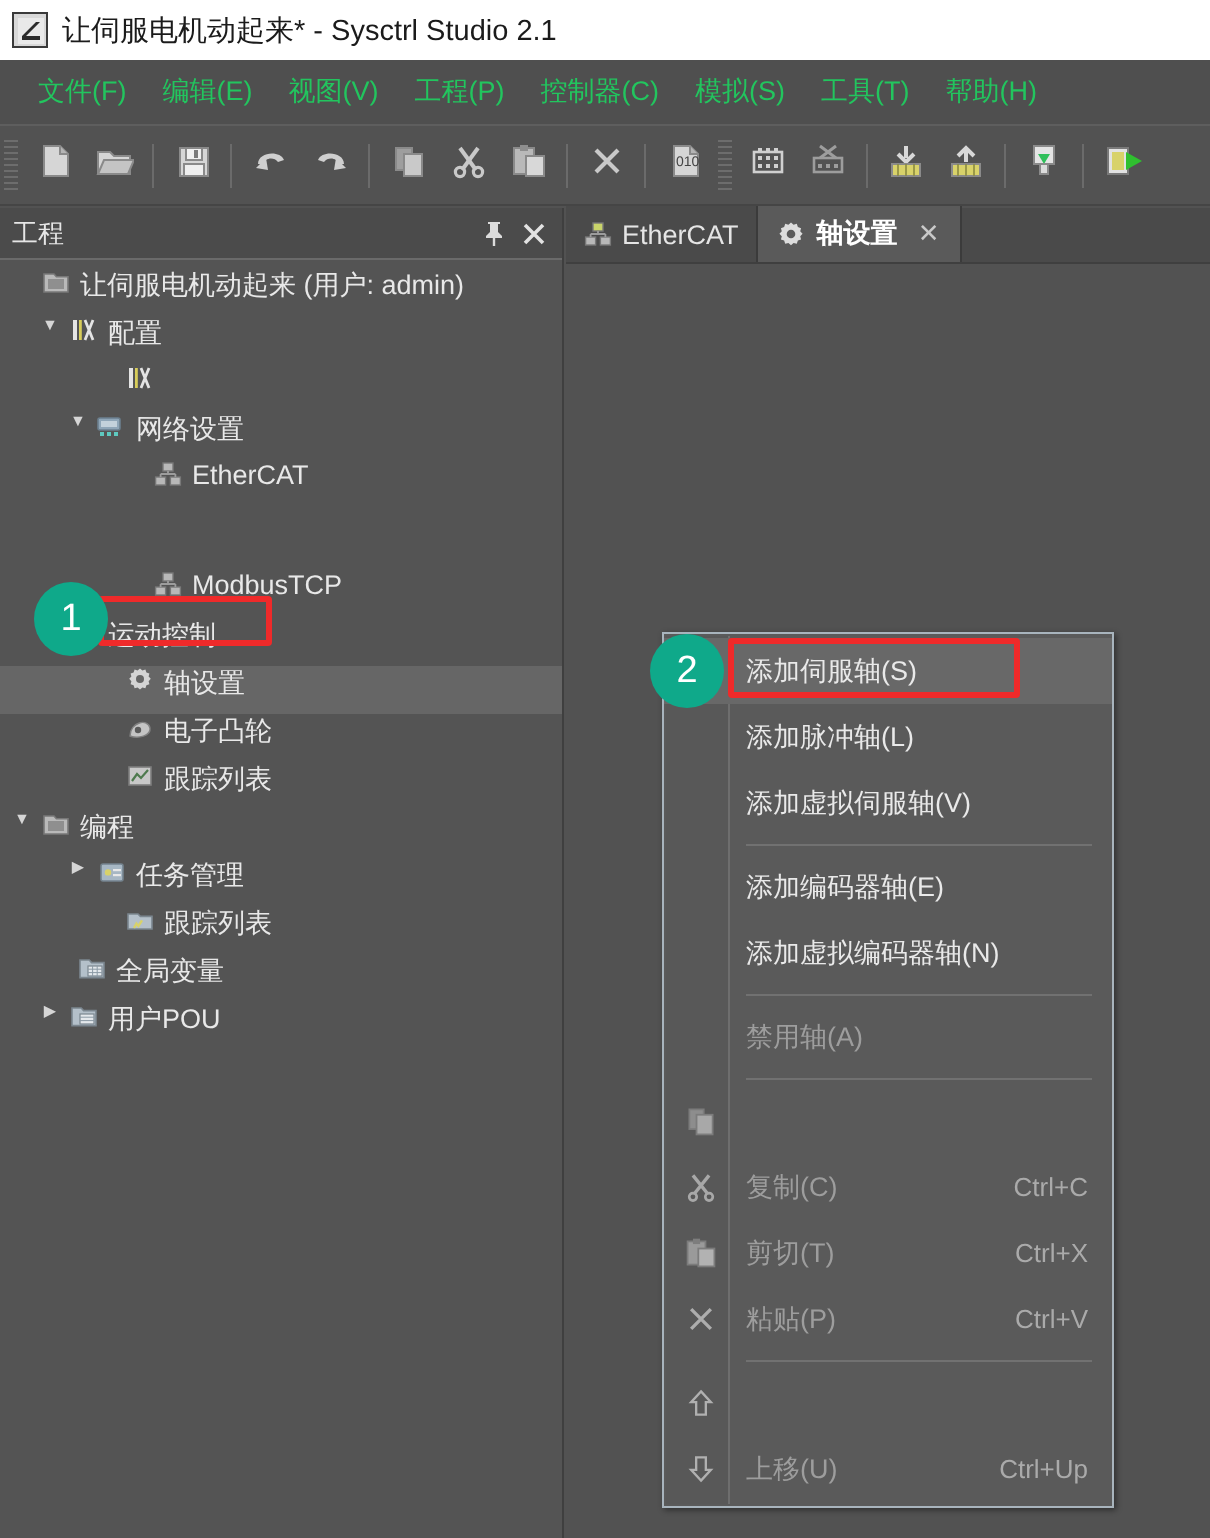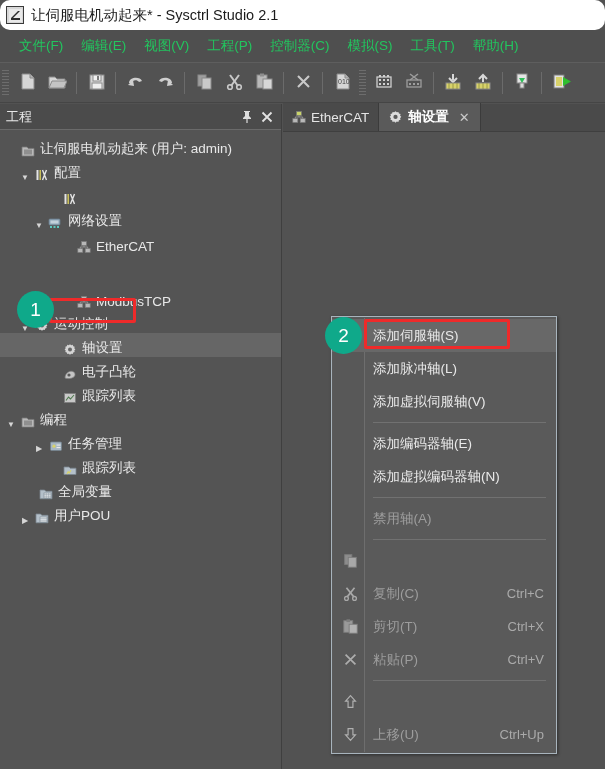--- a/index.html
+++ b/index.html
@@ -17,21 +17,20 @@
     background: #525252;
   }
 
   
   .titlebar {
     position: absolute; left: 0; top: 0;
     width: 605px; height: 30px;
     background: #ffffff;
     display: flex; align-items: center;
     padding-left: 6px;
-    border-radius: 10px;
   }
   .app-icon {
     width: 18px; height: 18px;
     border: 1px solid #3a3a3a;
     background: #d8d8d8;
     display: flex; align-items: center; justify-content: center;
     flex: 0 0 auto;
     margin-right: 7px;
   }
   .app-icon svg { display: block; }
@@ -103,21 +102,21 @@
     font-size: 13px; color: #e6e6e6; flex: 1 1 auto;
   }
   .panel-btn {
     width: 20px; height: 20px;
     display: flex; align-items: center; justify-content: center;
     color: #dcdcdc; cursor: default;
   }
 
   .tree { padding-top: 4px; font-size: 13.5px; color: #e8e8e8; }
   .node {
-    display: flex; align-items: flex-end;
+    display: flex; align-items: flex-start;
     height: 24px; white-space: nowrap; cursor: default;
     position: relative;
   }
   .node.selected { background: #666666; }
   .arrow {
     width: 14px; flex: 0 0 auto;
     display: flex; align-items: center; justify-content: center;
     color: #d6d6d6; font-size: 8px;
   }
   .arrow.none { visibility: hidden; }

